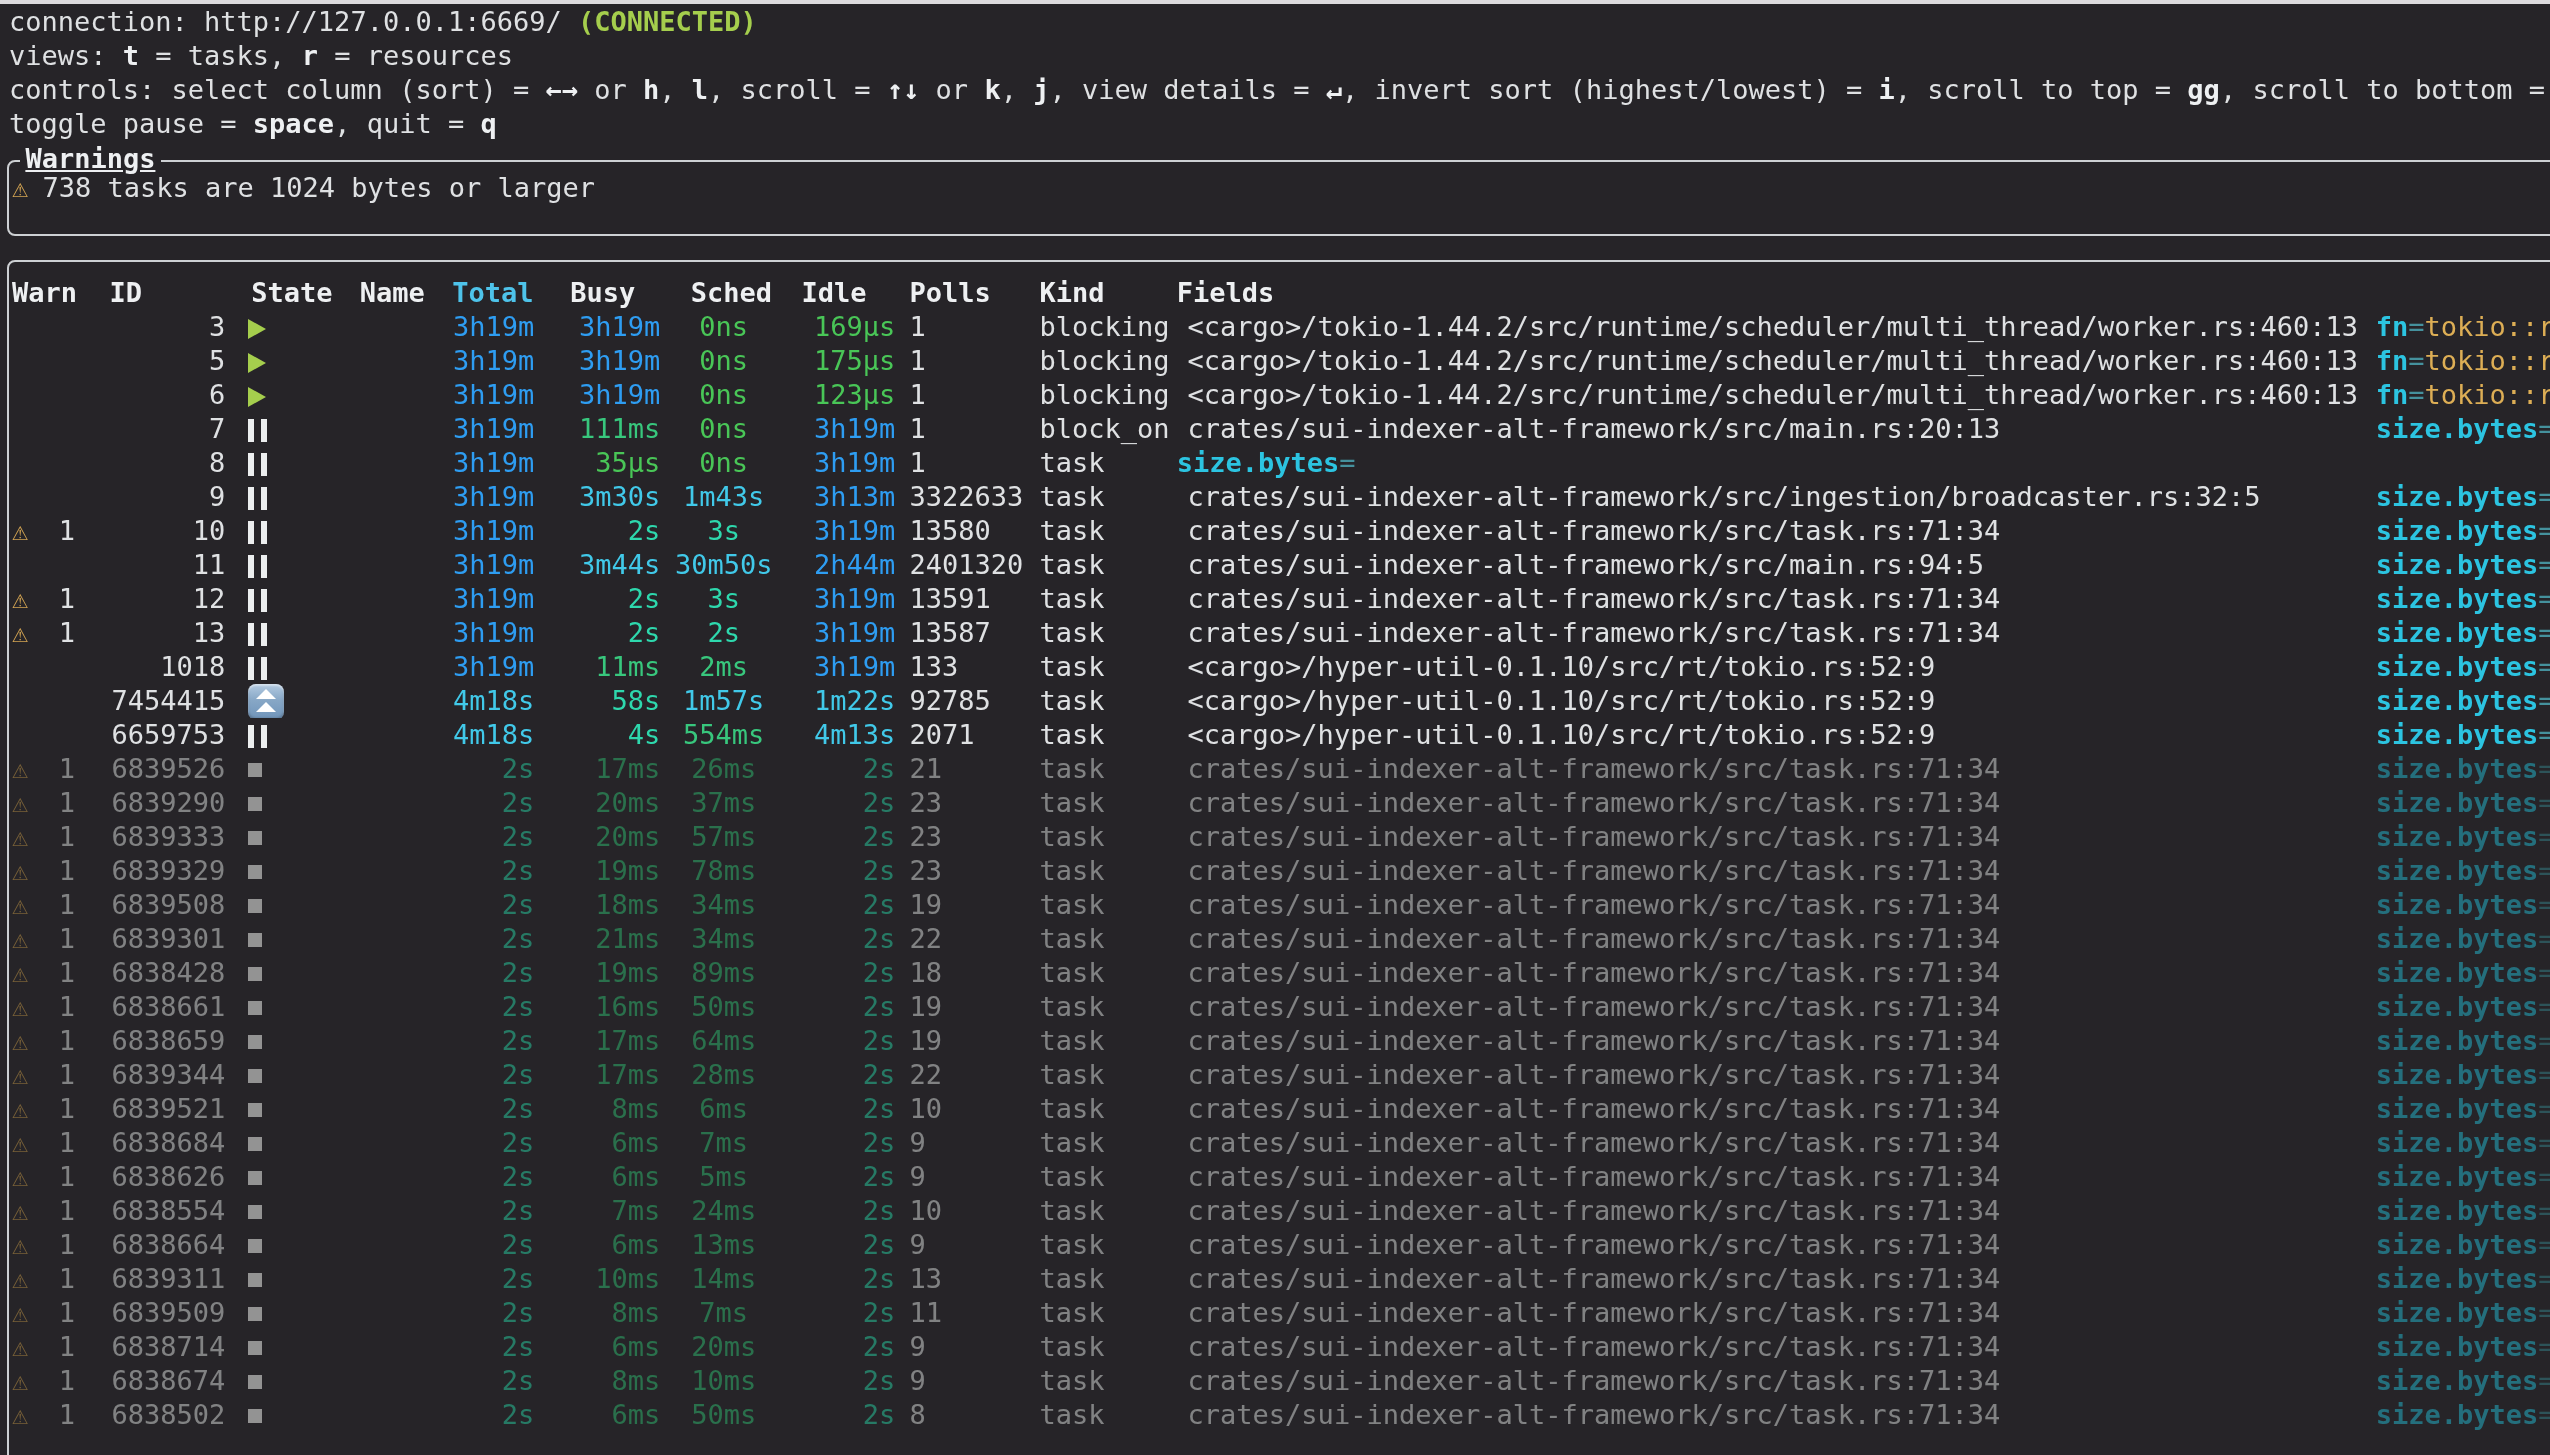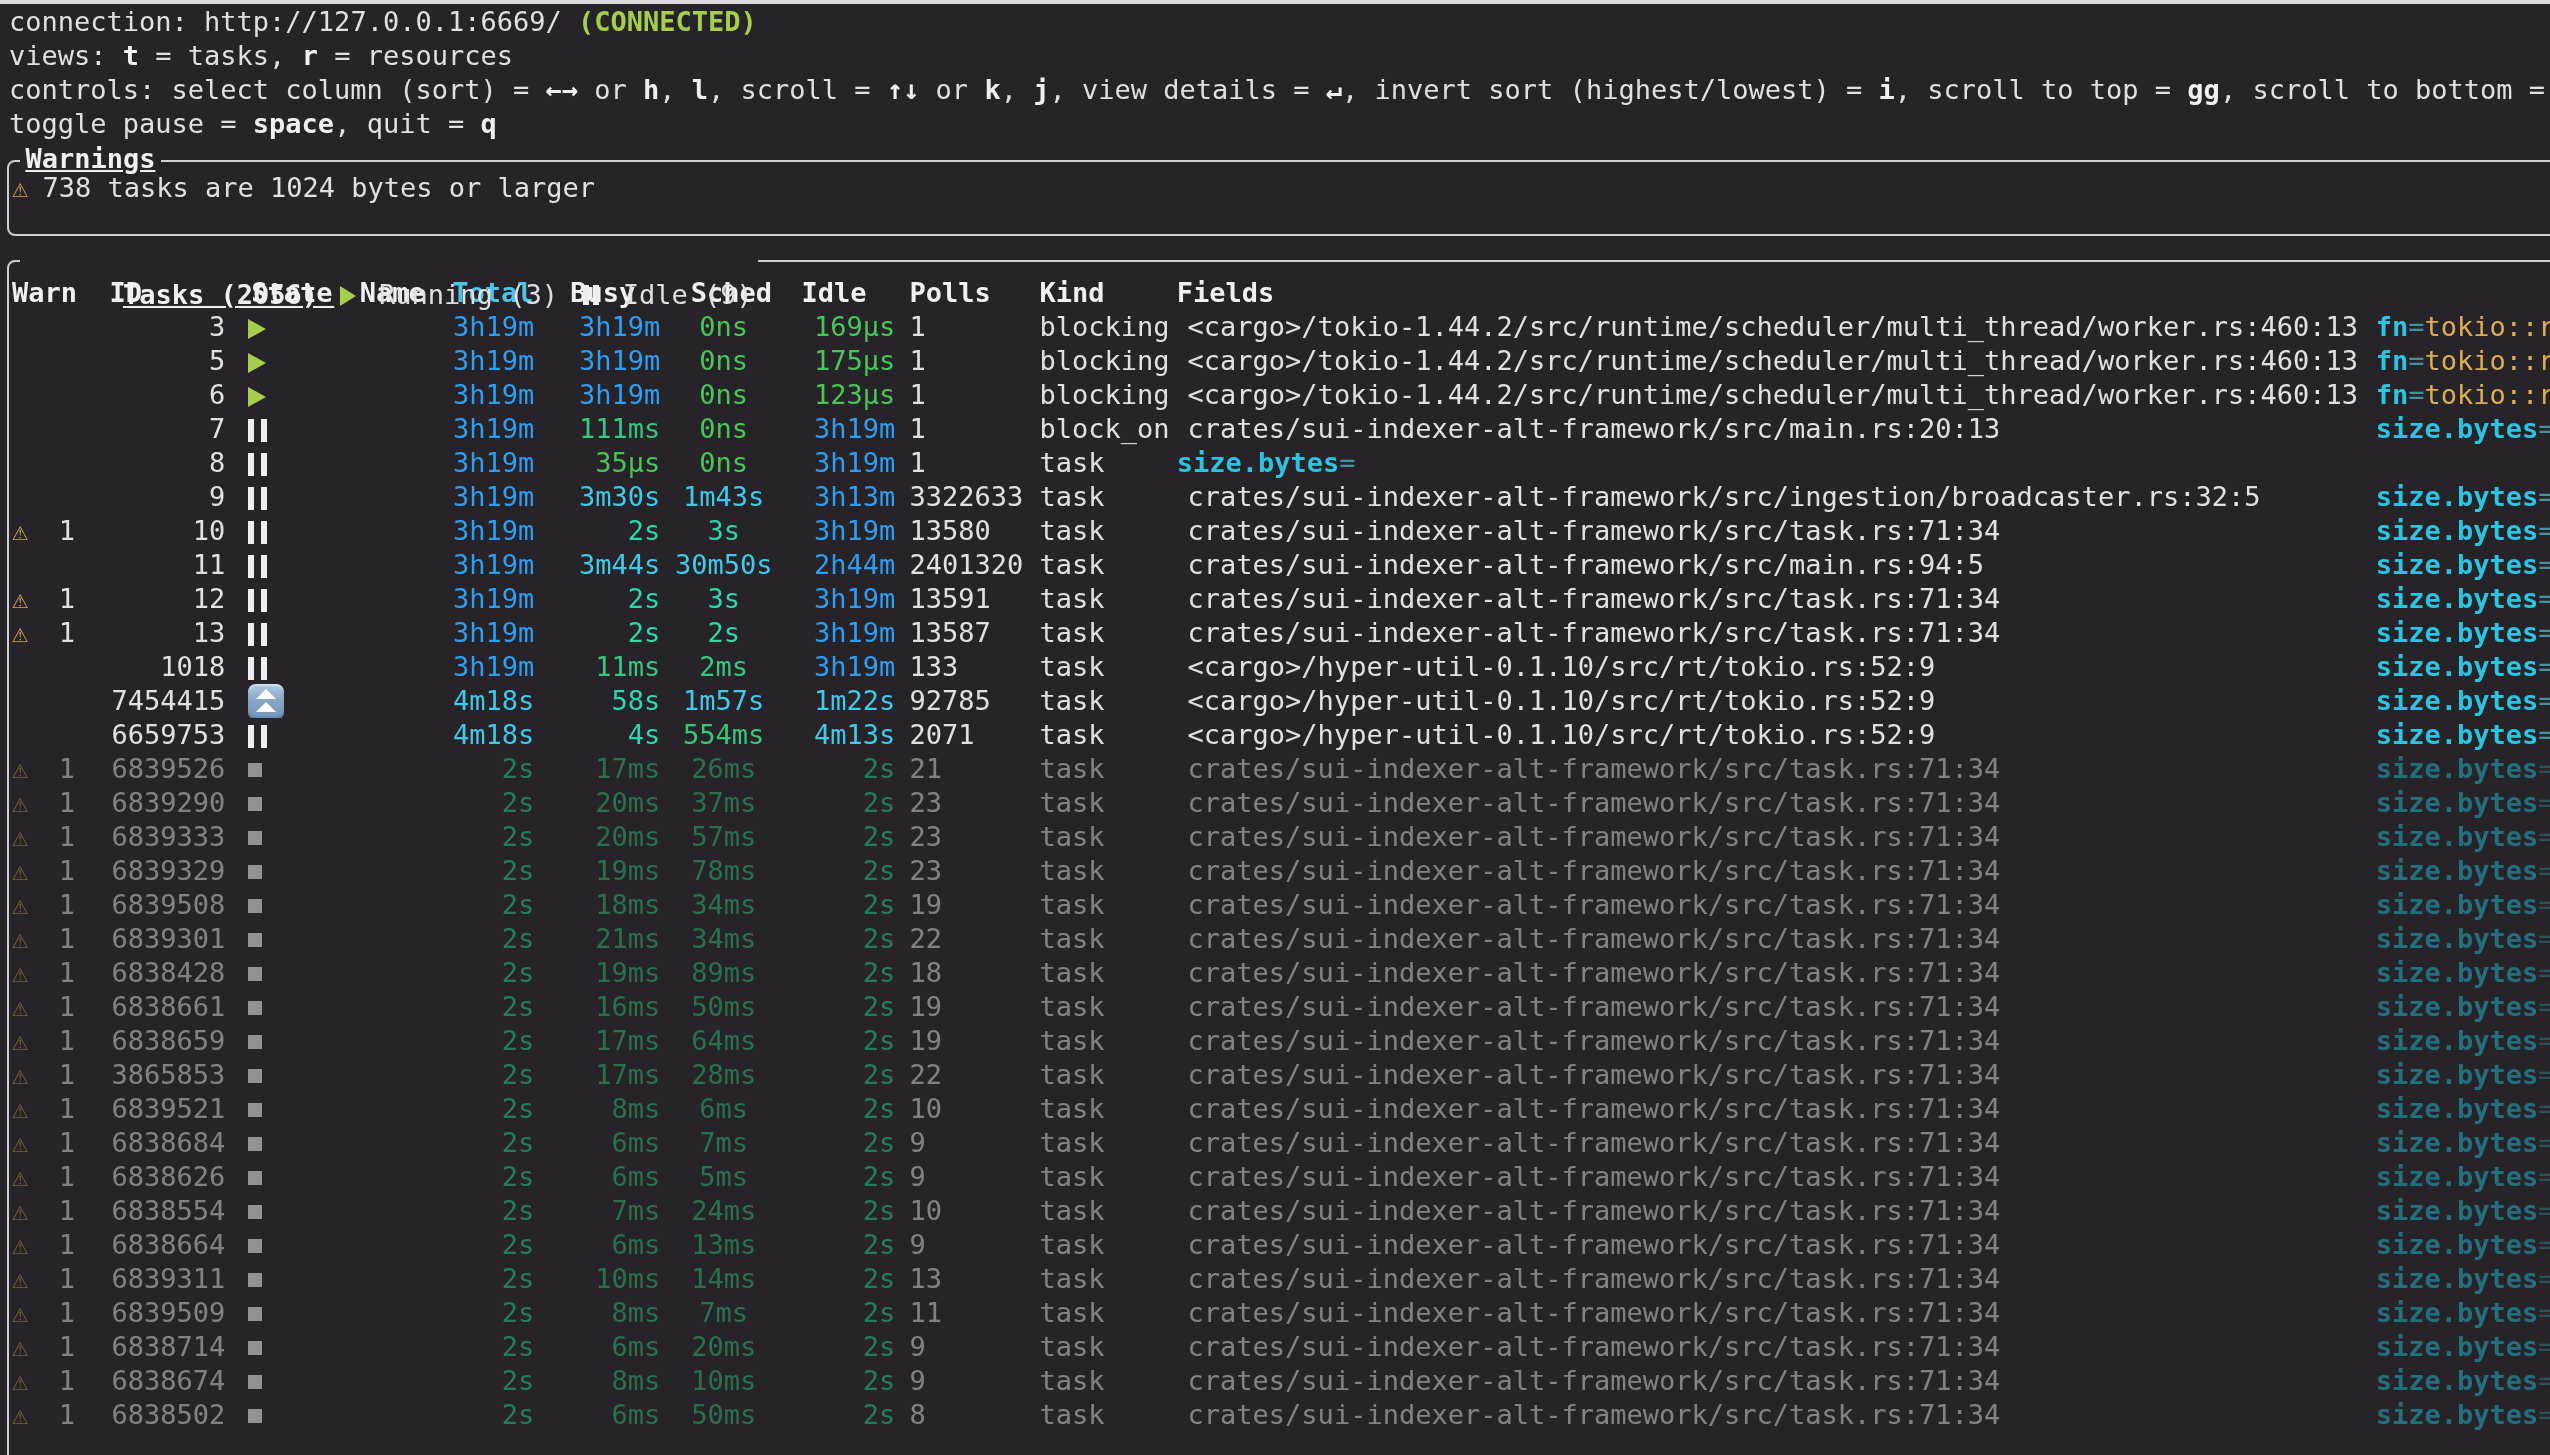--- a/index.html
+++ b/index.html
@@ -112,23 +112,20 @@
     <div class="tline"><span>controls: select column (sort) = </span><span class="b">←→</span><span> or </span><span class="b">h</span><span>, </span><span class="b">l</span><span>, scroll = </span><span class="b">↑↓</span><span> or </span><span class="b">k</span><span>, </span><span class="b">j</span><span>, view details = </span><span class="b">↵</span><span>, invert sort (highest/lowest) = </span><span class="b">i</span><span>, scroll to top = </span><span class="b">gg</span><span>, scroll to bottom = </span></div>
     <div class="tline"><span>toggle pause = </span><span class="b">space</span><span>, quit = </span><span class="b">q</span></div>
   </div>
 
   <div class="box" id="warnings-box">
     <div class="box-title"><span class="t-bold">Warnings</span></div>
     <div class="warn-line"><span class="warn-ic">⚠</span><span>738 tasks are 1024 bytes or larger</span></div>
   </div>
 
   <div class="box" id="tasks-box">
-    <div class="box-title">
-      <span class="t-bold">Tasks (2056) </span><span class="ti-run"></span><span> Running (3) </span><span class="ti-pause"></span><span> Idle (9)</span>
-    </div>
     <div id="table">
       <div class="row thead">
         <span class="c-warn">Warn</span>
         <span class="c-id">ID</span>
         <span class="c-state">State</span>
         <span class="c-name">Name</span>
         <span class="c-total"><span>Total</span><span class="sort-ind">▿</span></span>
         <span class="c-busy">Busy</span>
         <span class="c-sched">Sched</span>
         <span class="c-idle">Idle</span>
@@ -461,21 +458,21 @@
       <span class="c-sched u-ms">64ms</span>
       <span class="c-idle u-s">2s</span>
       <span class="c-polls">19</span>
       <span class="c-kind">task</span>
       <span class="c-loc">crates/sui-indexer-alt-framework/src/task.rs:71:34</span>
       <span class="c-fields"><span class="fields-key">size.bytes</span><span class="fields-eq">=</span></span>
     </div>
 
     <div class="row dim">
       <span class="c-warn"><span class="warn-ic">⚠</span> 1</span>
-      <span class="c-id">3865853</span>
+      <span class="c-id">6839344</span>
       <span class="c-state"><span class="ic-stop"></span></span>
       <span class="c-name"></span>
       <span class="c-total u-s">2s</span>
       <span class="c-busy u-ms">17ms</span>
       <span class="c-sched u-ms">28ms</span>
       <span class="c-idle u-s">2s</span>
       <span class="c-polls">22</span>
       <span class="c-kind">task</span>
       <span class="c-loc">crates/sui-indexer-alt-framework/src/task.rs:71:34</span>
       <span class="c-fields"><span class="fields-key">size.bytes</span><span class="fields-eq">=</span></span>

